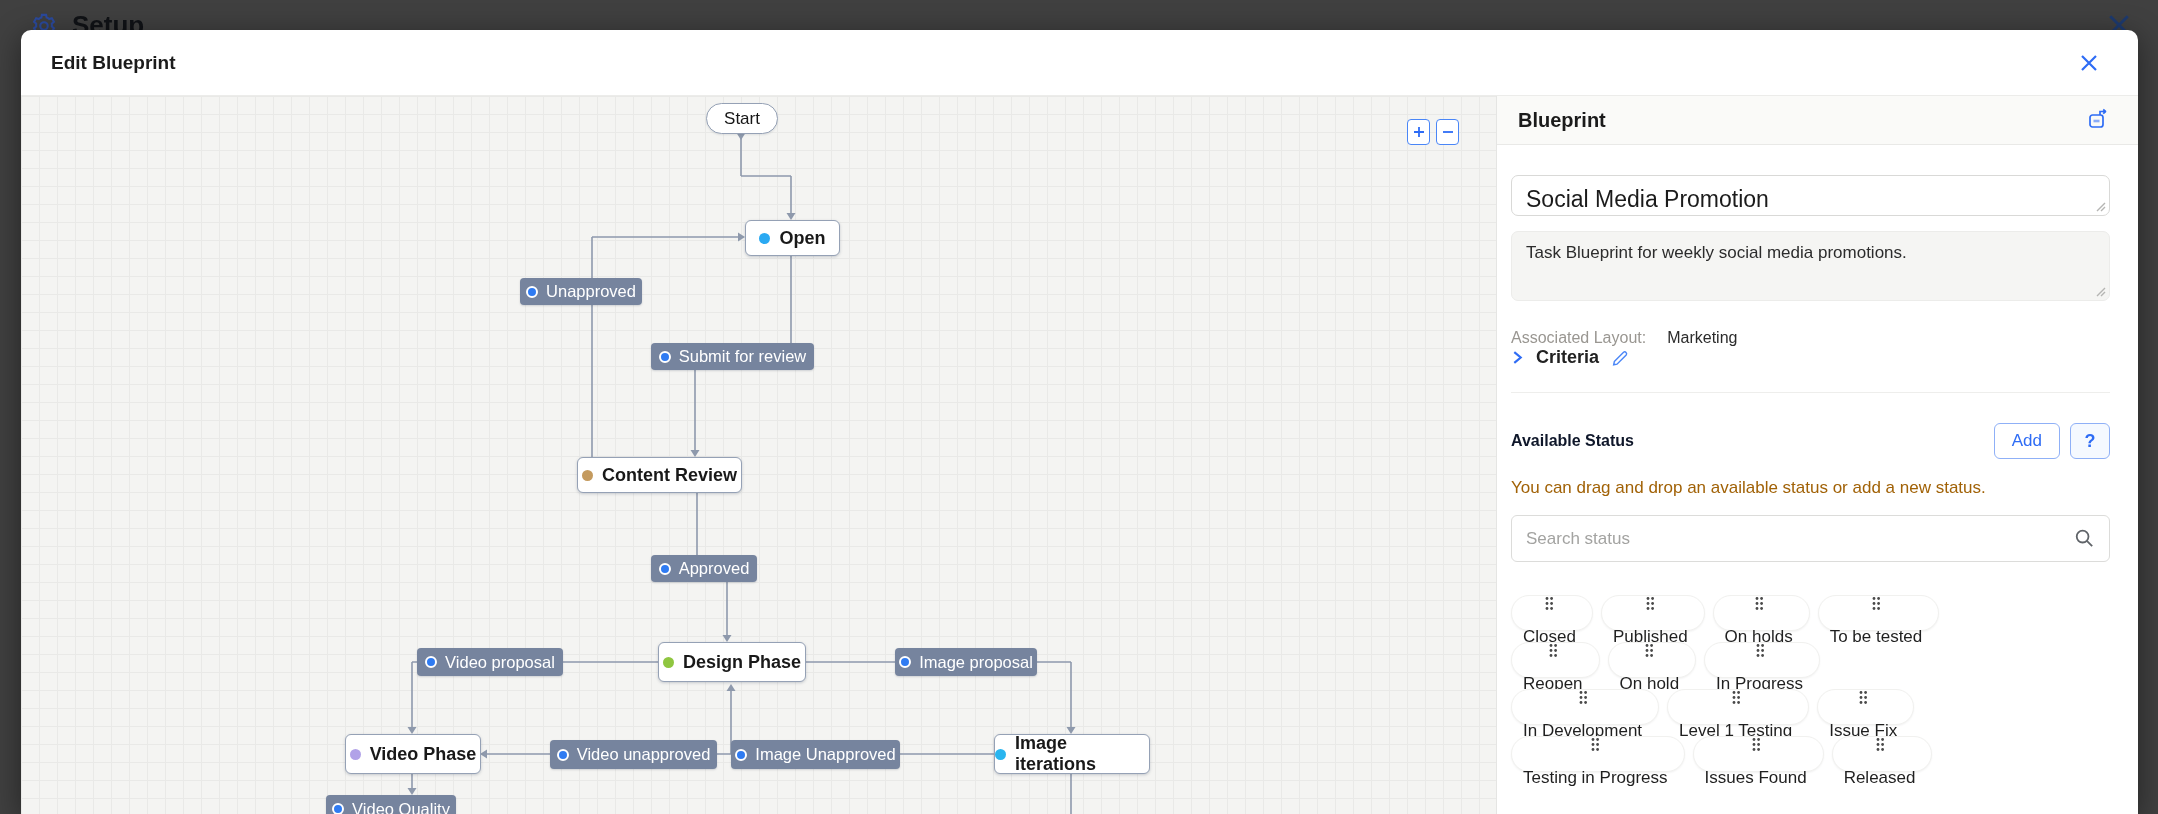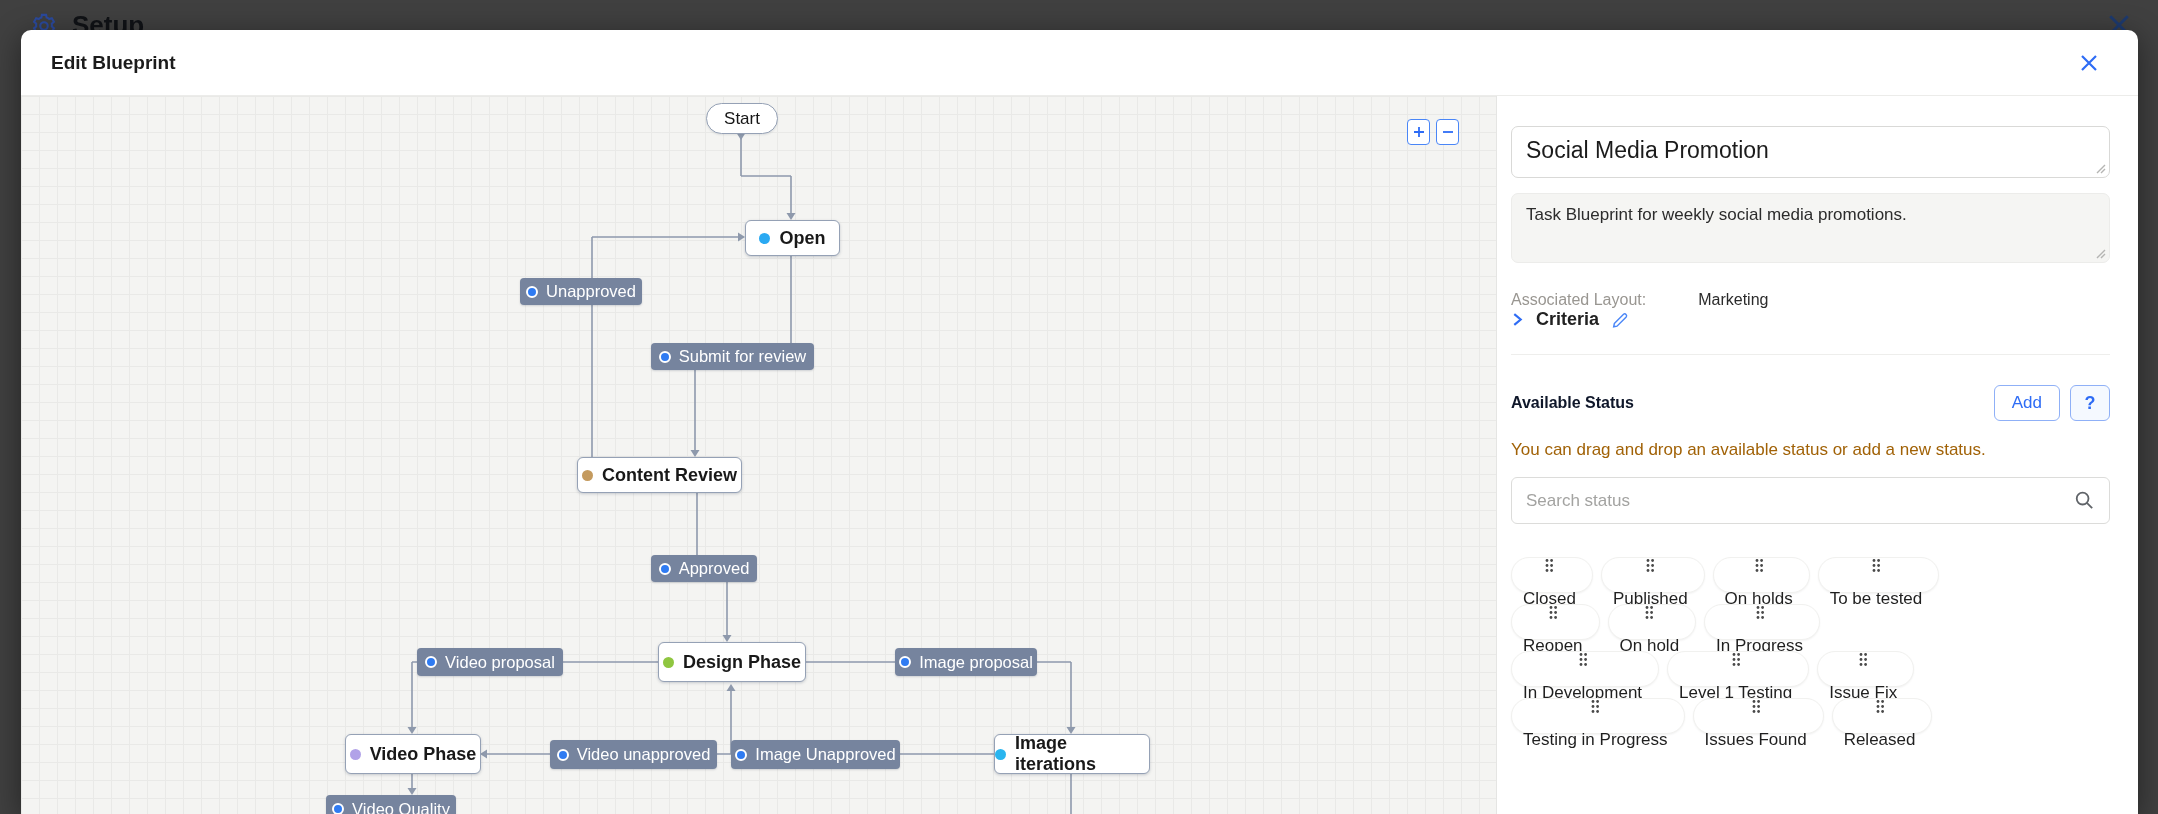--- a/index.html
+++ b/index.html
@@ -46,28 +46,28 @@
   
   .panel { width:642px; flex:0 0 642px; border-left:1px solid #e5e5e3; display:flex; flex-direction:column; background:#fff; }
   .panel-header { height:49px; flex:0 0 49px; background:#fafaf8; border-bottom:1px solid #e9e9e7;
                   display:flex; align-items:center; padding:0 26px 0 21px; }
   .panel-header .title { font-size:20px; font-weight:700; color:#1b1b1b; }
   .panel-export { margin-left:auto; width:26px; height:26px; display:flex; align-items:center; justify-content:center; cursor:pointer; }
   .panel-content { padding:30px 28px 0 14px; }
 
   .tbox { position:relative; border-radius:7px; }
   .tbox .handle { position:absolute; right:3px; bottom:3px; }
-  .name-box { height:52px; border:1px solid #d9d9d7; background:#fff; padding:10px 14px;
+  .name-box { height:41px; border:1px solid #d9d9d7; background:#fff; padding:10px 14px;
               font-size:23px; color:#1b1b1b; white-space:nowrap; overflow:hidden; }
   .desc-box { margin-top:15px; height:70px; background:#f5f5f3; border:1px solid #ececea;
               padding:11px 14px; font-size:17px; color:#2c2c2c; }
 
   .assoc-row { margin-top:28px; display:flex; align-items:baseline; font-size:16px; }
   .assoc-label { color:#999691; }
-  .assoc-value { color:#2b2b2b; margin-left:52px; }
+  .assoc-value { color:#2b2b2b; margin-left:21px; }
 
   .criteria-row { display:flex; align-items:center; gap:12px; cursor:pointer; }
   .criteria-label { font-size:18px; font-weight:700; color:#222; }
 
   .divider { margin-top:24px; height:1px; background:#eeeeec; }
 
   .avail-row { margin-top:30px; display:flex; align-items:center; }
   .avail-title { font-size:16px; font-weight:700; color:#0f172a; }
   .btn-add { margin-left:auto; height:36px; padding:0 17px; background:#fff; border:1px solid #8fb0f7;
              border-radius:6px; color:#2e6cf5; font-size:17px; display:flex; align-items:center; cursor:pointer; }
@@ -219,20 +219,31 @@
           <span class="dot" style="background: rgb(41, 181, 239);"></span>
           <span>Image iterations</span>
         </div>
         <div class="node node-transition" style="left: 305px; top: 699px; width: 130px; height: 28px;">
           <span class="dot dot-ring"></span>
           <span>Video Quality</span>
         </div>
       </div>
 
     <div class="panel">
+      <div class="panel-header">
+        <span class="title">Blueprint</span>
+        <span class="panel-export">
+          <svg width="24" height="24" viewBox="0 0 24 24" fill="none" stroke="#2e6cf5" stroke-width="1.7">
+            <rect x="3" y="7" width="13" height="12" rx="2.5"></rect>
+            <path d="M6.5 13h6" stroke-width="2.6" opacity=".55"></path>
+            <path d="M13 7v-3.5h5.5"></path>
+            <path d="M16.2 1.5 18.5 3.5 16.2 5.6" stroke-linejoin="round"></path>
+          </svg>
+        </span>
+      </div>
 
       <div class="panel-content">
         <div class="tbox name-box">Social Media Promotion<span class="handle">
               <svg width="12" height="12" viewBox="0 0 12 12">
                 <path d="M11 3 3 11 M11 7 7 11" stroke="#b5b5b3" stroke-width="1.4" fill="none"></path>
               </svg>
             </span></div>
         <div class="tbox desc-box">Task Blueprint for weekly social media promotions.<span class="handle">
               <svg width="12" height="12" viewBox="0 0 12 12">
                 <path d="M11 3 3 11 M11 7 7 11" stroke="#b5b5b3" stroke-width="1.4" fill="none"></path>

